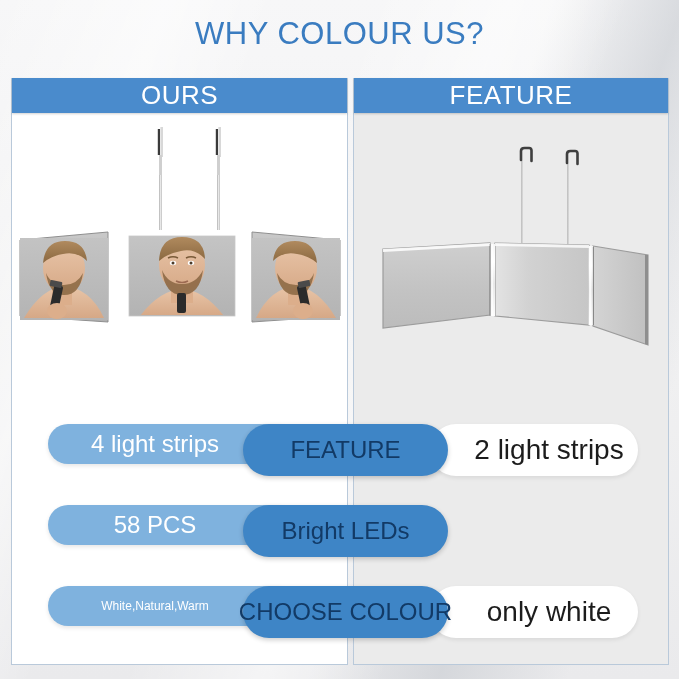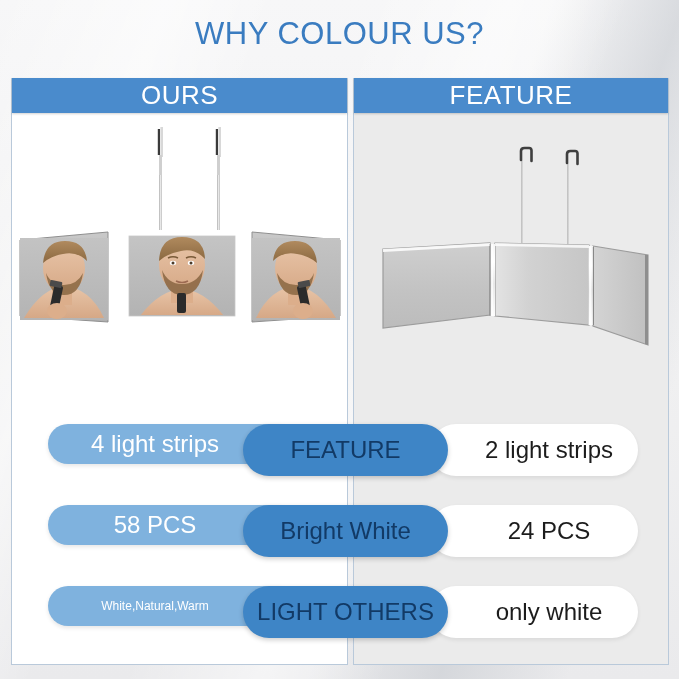--- a/index.html
+++ b/index.html
@@ -131,21 +131,21 @@
     padding-right: 36px;
     box-shadow: 0 2px 4px rgba(0,0,0,0.10);
   }
   .pill-ours.small { font-size: 12px; }
   .pill-others {
     left: 430px;
     width: 208px;
     height: 52px;
     background: #ffffff;
     color: #1c1c1c;
-    font-size: 24px;
+    font-size: 28px;
     padding-left: 30px;
     box-shadow: 0 2px 4px rgba(0,0,0,0.08);
   }
   .pill-center {
     left: 243px;
     width: 205px;
     height: 52px;
     background: #3e85c6;
     color: #123a66;
     font-size: 24px;
@@ -360,25 +360,24 @@
   <div id="rows">
 
     <div class="cmp-row r1">
       <div class="pill pill-ours">4 light strips</div>
       <div class="pill pill-others">2 light strips</div>
       <div class="pill pill-center">FEATURE</div>
     </div>
 
     <div class="cmp-row r2">
       <div class="pill pill-ours">58 PCS</div>
-      <div class="pill pill-others">24 PCS</div>
-      <div class="pill pill-center">Bright White</div>
+      <div class="pill pill-center">Bright LEDs</div>
     </div>
 
     <div class="cmp-row r3">
       <div class="pill pill-ours small">White,Natural,Warm</div>
       <div class="pill pill-others">only white</div>
-      <div class="pill pill-center">LIGHT OTHERS</div>
+      <div class="pill pill-center">CHOOSE COLOUR</div>
     </div>
 
   </div>
 
 </div>
 
 </body></html>

